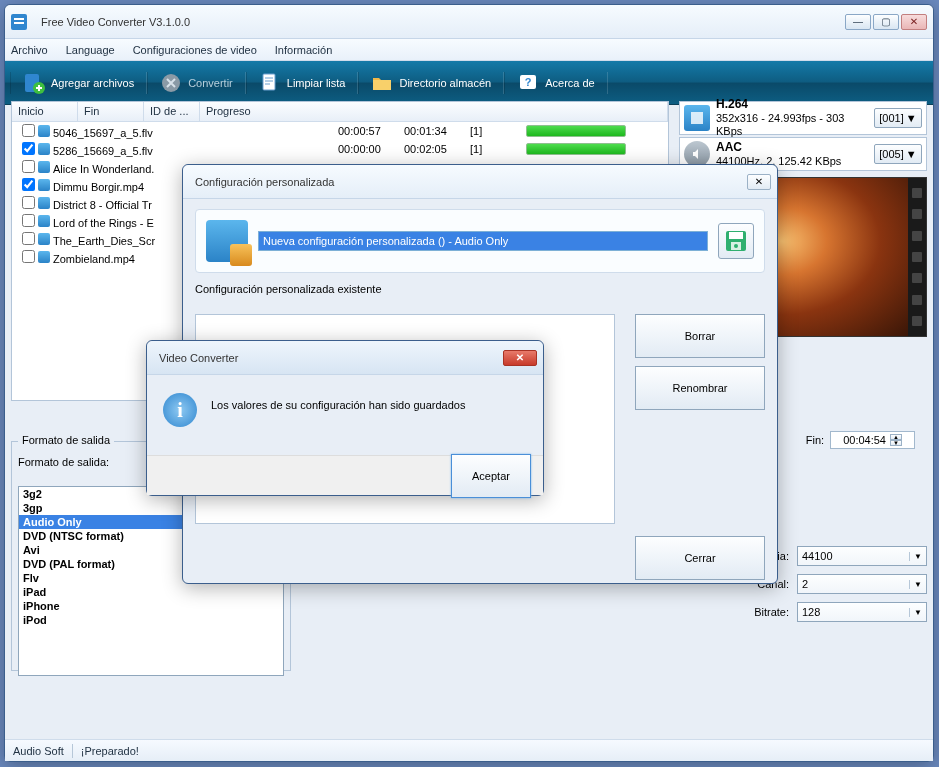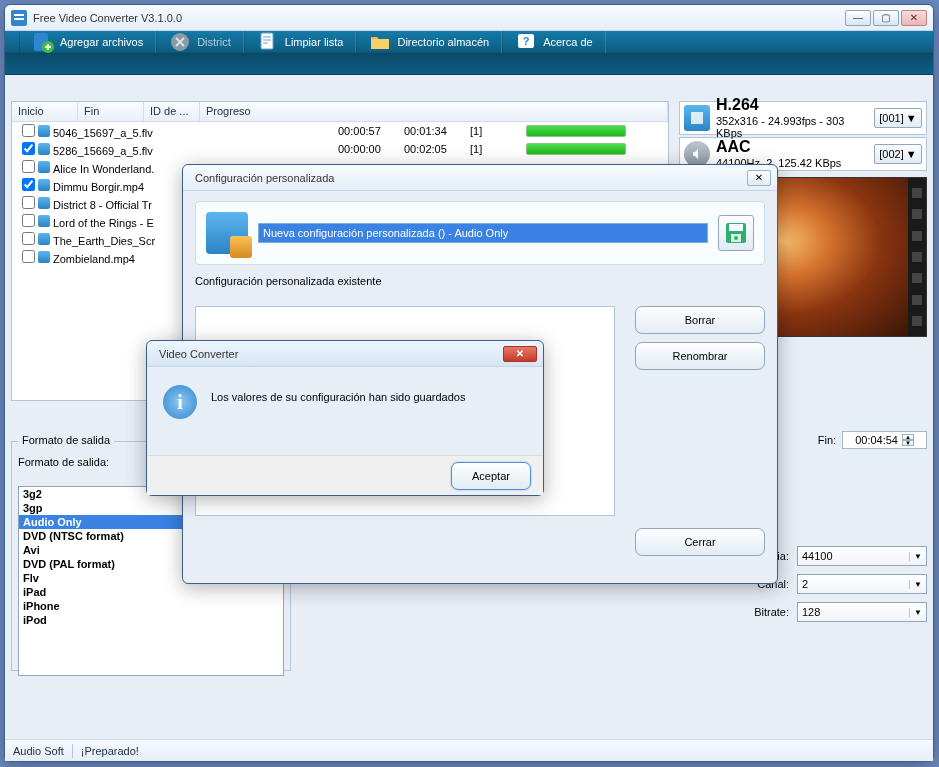--- a/index.html
+++ b/index.html
@@ -1,51 +1,51 @@
 <!DOCTYPE html>
 <html><head>
 <meta charset="utf-8">
 <style>
 * { box-sizing: border-box; margin: 0; padding: 0; font-family: "Segoe UI", Tahoma, sans-serif; font-size: 11px; }
 body { background: #6b8abf; width: 939px; height: 767px; overflow: hidden; position: relative; }
 .window { position: absolute; background: #e8eef6; border: 1px solid #3b5e8c; border-radius: 6px; box-shadow: 0 4px 20px rgba(0,0,0,.3); }
 .main-window { left: 4px; top: 4px; width: 930px; height: 758px; }
-.titlebar { height: 26px; background: linear-gradient(#f6fbff,#e5eef8); border-bottom: 1px solid #c6d6e8; border-radius: 6px 6px 0 0; display: flex; align-items: center; padding: 0 6px; }
+.titlebar { height: 34px; background: linear-gradient(#f6fbff,#e5eef8); border-bottom: 1px solid #c6d6e8; border-radius: 6px 6px 0 0; display: flex; align-items: center; padding: 0 6px; gap: 8px; }
 .titlebar .title { margin-left: 6px; flex: 1; color: #333; }
 .titlebar .ctrls { display: flex; gap: 2px; }
 .titlebar .ctrls span { width: 26px; height: 16px; border: 1px solid #8aa7c6; border-radius: 2px; background: linear-gradient(#fdfeff,#d9e6f2); display: flex; align-items: center; justify-content: center; font-size: 10px; color: #345; }
 .titlebar .ctrls .xbtn { background: linear-gradient(#f7dcdc,#e9b6b6); border-color: #c27f7f; color: #7a2020; }
 .menubar { height: 22px; background: linear-gradient(#f7fbff,#e9f1fa); border-bottom: 1px solid #cfdceb; display: flex; align-items: center; padding: 0 6px; gap: 18px; color: #234; }
 .menubar span { cursor: default; }
-.toolbar { height: 44px; background: linear-gradient(#147aa8,#0e5d82 48%,#0a4a69 52%,#0d5e83); border-bottom: 1px solid #0a3f58; display: flex; align-items: flex-start; padding: 0 14px; }
+.toolbar { height: 44px; background: linear-gradient(#147aa8,#0e5d82 48%,#0a4a69 52%,#0d5e83); border-bottom: 1px solid #0a3f58; display: flex; align-items: center; padding: 0 5px; }
 .toolbtn { display: flex; align-items: center; gap: 6px; padding: 0 12px; color: #fff; border-right: 1px solid rgba(255,255,255,.15); border-left: 1px solid rgba(0,0,0,.15); }
 .toolbtn .ic { width: 22px; height: 22px; display: flex; align-items: center; justify-content: center; }
 .toolbtn.disabled { color: #b6cfdc; }
 .content { position: absolute; left: 6px; right: 6px; top: 96px; bottom: 26px; }
 .pane-top { position: absolute; left: 0; top: 0; right: 0; height: 330px; }
 .filelist { position: absolute; left: 0; top: 0; width: 658px; height: 300px; border: 1px solid #b3c5d9; background: #fff; }
 .filelist .hdr { height: 20px; background: linear-gradient(#fbfdff,#e8eff8); border-bottom: 1px solid #cfdceb; display: flex; }
 .filelist .hdr span { border-right: 1px solid #cfdceb; padding: 3px 6px; color: #234; font-size: 11px; }
 .filelist .rows { overflow: hidden; }
 .filelist .row { height: 18px; display: flex; align-items: center; }
 .filelist .row .cell { padding: 0 6px; white-space: nowrap; overflow: hidden; }
 .filelist .row input[type=checkbox] { margin-left: 4px; }
 .fileico { width: 12px; height: 12px; background: linear-gradient(#5bb6ed,#2b83c7); border-radius: 2px; display: inline-block; margin: 0 3px; }
 .progress { width: 100px; height: 12px; border: 1px solid #8fbf8f; background: linear-gradient(#4edc4e,#1eb81e); border-radius: 2px; }
 .rightinfo { position: absolute; right: 0; top: 0; width: 248px; }
 .codecrow { height: 34px; border: 1px solid #b3c5d9; background: #fff; display: flex; align-items: center; padding: 0 4px; gap: 6px; margin-bottom: 2px; }
 .codecrow .ico { width: 26px; height: 26px; border-radius: 3px; display: flex; align-items: center; justify-content: center; }
 .codecrow .txt { flex: 1; line-height: 1.15; }
-.codecrow .txt b { font-size: 16px; }
+.codecrow .txt b { font-size: 12px; }
 .codecrow .dropbtn { width: 48px; height: 20px; border: 1px solid #8fa6bc; background: linear-gradient(#fdfeff,#e2ebf4); border-radius: 2px; display: flex; align-items: center; justify-content: center; gap: 2px; font-size: 10px; }
 .preview { position: absolute; right: 0; top: 76px; width: 248px; height: 160px; border: 1px solid #333; background: #000; display: flex; }
 .filmstrip { width: 18px; background: #1a1a1a; display: flex; flex-direction: column; justify-content: space-around; padding: 4px 0; }
 .filmstrip i { display: block; width: 10px; height: 10px; margin: 0 auto; background: #444; border-radius: 1px; }
 .preview .img { flex: 1; background: radial-gradient(ellipse at 40% 40%, #f8c070 0%, #d77530 25%, #8a3410 55%, #3a1607 100%); }
-.timebox { position: absolute; right: 0; top: 330px; display: flex; align-items: center; gap: 6px; }
+.timebox { position: absolute; right: 12px; top: 330px; display: flex; align-items: center; gap: 6px; }
 .spinner { border: 1px solid #a2b8cd; background: #fff; padding: 2px 12px; display: flex; align-items: center; }
 .spinner .updn { width: 12px; margin-left: 4px; display: flex; flex-direction: column; }
 .spinner .updn i { height: 6px; border: 1px solid #9bb1c6; background: linear-gradient(#fdfeff,#e2ebf4); font-size: 6px; line-height: 4px; text-align: center; font-style: normal; }
 .formatpane { position: absolute; left: 0; top: 340px; width: 280px; height: 230px; border: 1px solid #b3c5d9; padding: 6px; }
 .formatpane legend { position: absolute; top: -8px; left: 6px; background: #e8eef6; padding: 0 4px; }
 .formatpane .lstwrap { margin-top: 18px; border: 1px solid #8fa6bc; background: #fff; height: 190px; overflow: auto; }
 .formatpane .lstwrap div { padding: 1px 4px; font-weight: bold; }
 .formatpane .lstwrap .sel { background: #3a82e4; color: #fff; }
 .audiosettings { position: absolute; right: 0; top: 445px; width: 250px; }
 .auds-row { display: flex; align-items: center; justify-content: flex-end; gap: 8px; margin-bottom: 8px; }
@@ -61,21 +61,21 @@
 .dlg-config .saverow .bigico { width: 42px; height: 42px; background: linear-gradient(#5bb6ed,#2b83c7); border-radius: 4px; position: relative; }
 .dlg-config .saverow .bigico::after { content: ""; position: absolute; right: -4px; bottom: -4px; width: 22px; height: 22px; background: linear-gradient(#f8c25a,#d88a1e); border-radius: 3px; }
 .dlg-config .saverow .fld { flex: 1; }
 .dlg-config .saverow input { width: 100%; height: 20px; border: 1px solid #7db0d6; background: #3a82e4; color: #fff; padding: 0 4px; font-size: 11px; }
 .dlg-config .saverow .savebtn { width: 36px; height: 36px; border: 1px solid #8fa6bc; border-radius: 3px; background: linear-gradient(#fdfeff,#e2ebf4); display: flex; align-items: center; justify-content: center; }
 .dlg-config .saverow .savebtn svg { width: 24px; height: 24px; }
 .dlg-config .existing { margin-top: 10px; }
 .dlg-config .existing .lbl { margin-bottom: 19px; }
 .dlg-config .listbox { border: 1px solid #b3c5d9; background: #fff; height: 210px; width: 420px; float: left; }
 .dlg-config .sidebtns { float: right; width: 130px; display: flex; flex-direction: column; gap: 8px; }
-.dlg-config .btn, .dlg-alert .btn { height: 28px; border: 1px solid #8fa6bc; border-radius: 7px; background: linear-gradient(#fdfeff,#e2ebf4); display: flex; align-items: center; justify-content: center; }
+.dlg-config .btn, .dlg-alert .btn { height: 44px; border: 1px solid #8fa6bc; border-radius: 0; background: linear-gradient(#fdfeff,#e2ebf4); display: flex; align-items: center; justify-content: center; }
 .dlg-config .closerow { clear: both; padding-top: 12px; display: flex; justify-content: flex-end; }
 .dlg-config .closerow .btn { width: 130px; }
 
 .dlg-alert { left: 146px; top: 340px; width: 398px; height: 156px; }
 .dlg-alert .titlebar { background: linear-gradient(#eef5fc,#d7e5f3); }
 .dlg-alert .body { padding: 18px 16px; display: flex; gap: 14px; align-items: flex-start; }
 .dlg-alert .infoico { width: 34px; height: 34px; border-radius: 50%; background: radial-gradient(#8ec9f2,#2f86cf); display: flex; align-items: center; justify-content: center; color: #fff; font-weight: bold; font-size: 20px; font-family: Georgia, serif; }
 .dlg-alert .footer { position: absolute; left: 0; right: 0; bottom: 0; height: 40px; background: #f0f0f0; border-top: 1px solid #ddd; display: flex; align-items: center; justify-content: flex-end; padding: 0 12px; }
 .dlg-alert .footer .btn { width: 80px; border: 1px solid #4a8fd8; box-shadow: 0 0 2px #7ab8ec; }
 .xclose { width: 34px; height: 16px; background: linear-gradient(#e87a6a,#c73a2a); border: 1px solid #a83224; border-radius: 2px; color: #fff; display: flex; align-items: center; justify-content: center; font-size: 10px; font-weight: bold; }
@@ -95,40 +95,46 @@
         </svg>
       </span>
     <span class="title">Free Video Converter V3.1.0.0</span>
     <div class="ctrls">
       <span>—</span>
       <span>▢</span>
       <span class="xbtn">✕</span>
     </div>
   </div>
 
+  <div class="menubar">
+    <span>Archivo</span>
+    <span>Language</span>
+    <span>Configuraciones de video</span>
+    <span>Información</span>
+  </div>
 
   <div class="toolbar">
     <div class="toolbtn">
       <span class="ic">
           <svg width="22" height="22">
             <rect x="2" y="2" width="14" height="18" rx="2" fill="#2f86cf"></rect>
             <circle cx="16" cy="16" r="6" fill="#3fbf3f"></circle>
             <path d="M16 13v6M13 16h6" stroke="#fff" stroke-width="2"></path>
           </svg>
         </span>
       <span>Agregar archivos</span>
     </div>
     <div class="toolbtn disabled">
       <span class="ic">
           <svg width="22" height="22">
             <circle cx="11" cy="11" r="9" fill="#8a9aa6"></circle>
             <path d="M7 7l8 8M15 7l-8 8" stroke="#d8e2ea" stroke-width="2"></path>
           </svg>
         </span>
-      <span>District</span>
+      <span>Convertir</span>
     </div>
     <div class="toolbtn">
       <span class="ic">
           <svg width="22" height="22">
             <rect x="4" y="2" width="12" height="16" rx="1" fill="#fff"></rect>
             <rect x="4" y="2" width="12" height="16" rx="1" fill="none" stroke="#6aa0d0"></rect>
             <path d="M6 6h8M6 9h8M6 12h5" stroke="#6aa0d0"></path>
           </svg>
         </span>
       <span>Limpiar lista</span>
@@ -240,21 +246,21 @@
             </div>
         </div>
         <div class="codecrow">
           <span class="ico" style="background:linear-gradient(#bcc7d0,#8996a2);border-radius:50%">
               <svg width="14" height="14">
                 <path d="M3 5v4h2l3 3V2L5 5z" fill="#fff"></path>
               </svg>
             </span>
           <div class="txt"><b>AAC</b><br><span>44100Hz, 2, 125.42 KBps</span></div>
           <div class="dropbtn">
-              <span>[002]</span>
+              <span>[005]</span>
               <span>▼</span>
             </div>
         </div>
         <div class="preview">
           <div class="filmstrip">
               <i></i>
               <i></i>
               <i></i>
               <i></i>
               <i></i>

